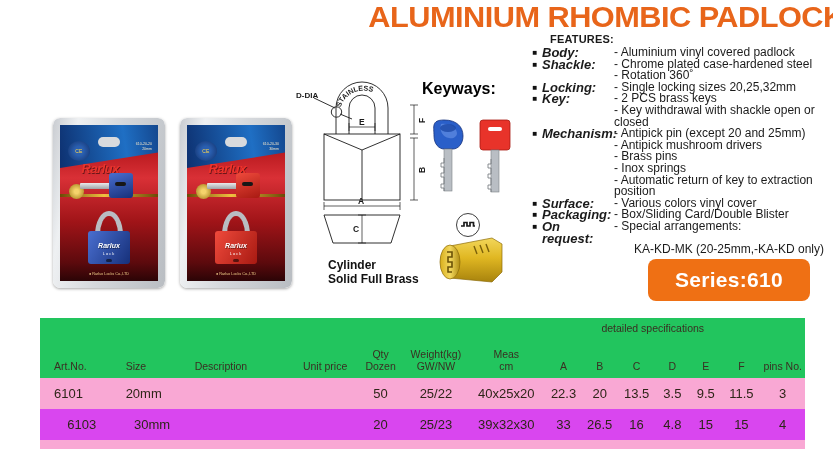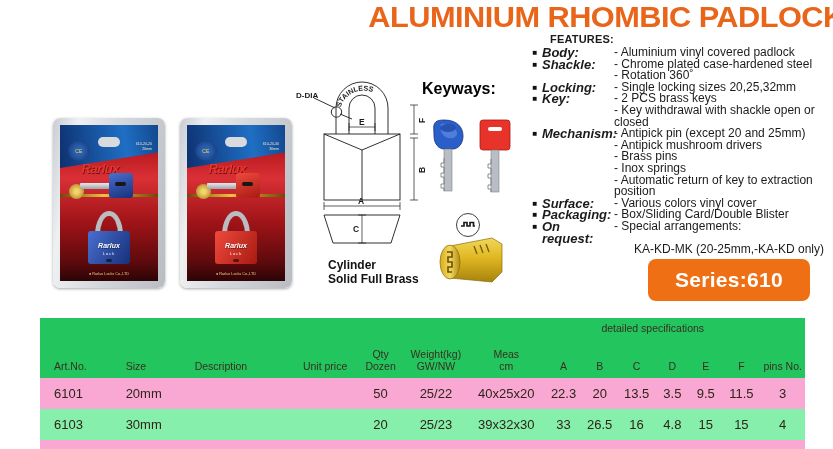--- a/index.html
+++ b/index.html
@@ -355,21 +355,21 @@
     line-height: 12px;
     padding-bottom: 6px;
   }
   #spec-table td {
     height: 31px;
     padding: 0 2px;
     font-size: 13px;
     color: #2e2518;
   }
   #spec-table tbody tr.odd td { background: #f9a8d4; }
-  #spec-table tbody tr.even td { background: #86efac; }
+  #spec-table tbody tr.even td { background: #d946ef; text-align: center; }
   .c-left { text-align: left; padding-left: 14px !important; }
   .c-center { text-align: center; }
   #group-header-row th {
     height: 16px;
     vertical-align: bottom;
   }
   #group-header-row th .grp-label {
     display: block;
     line-height: 12px;
     font-size: 10.5px;

